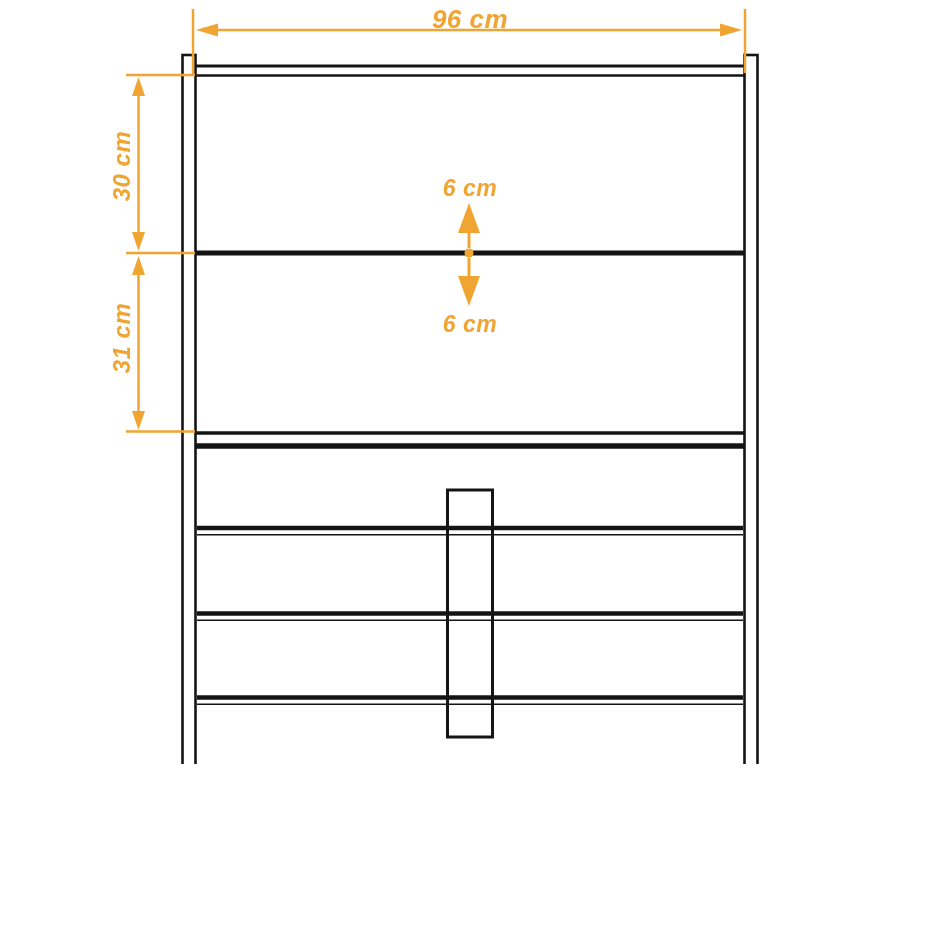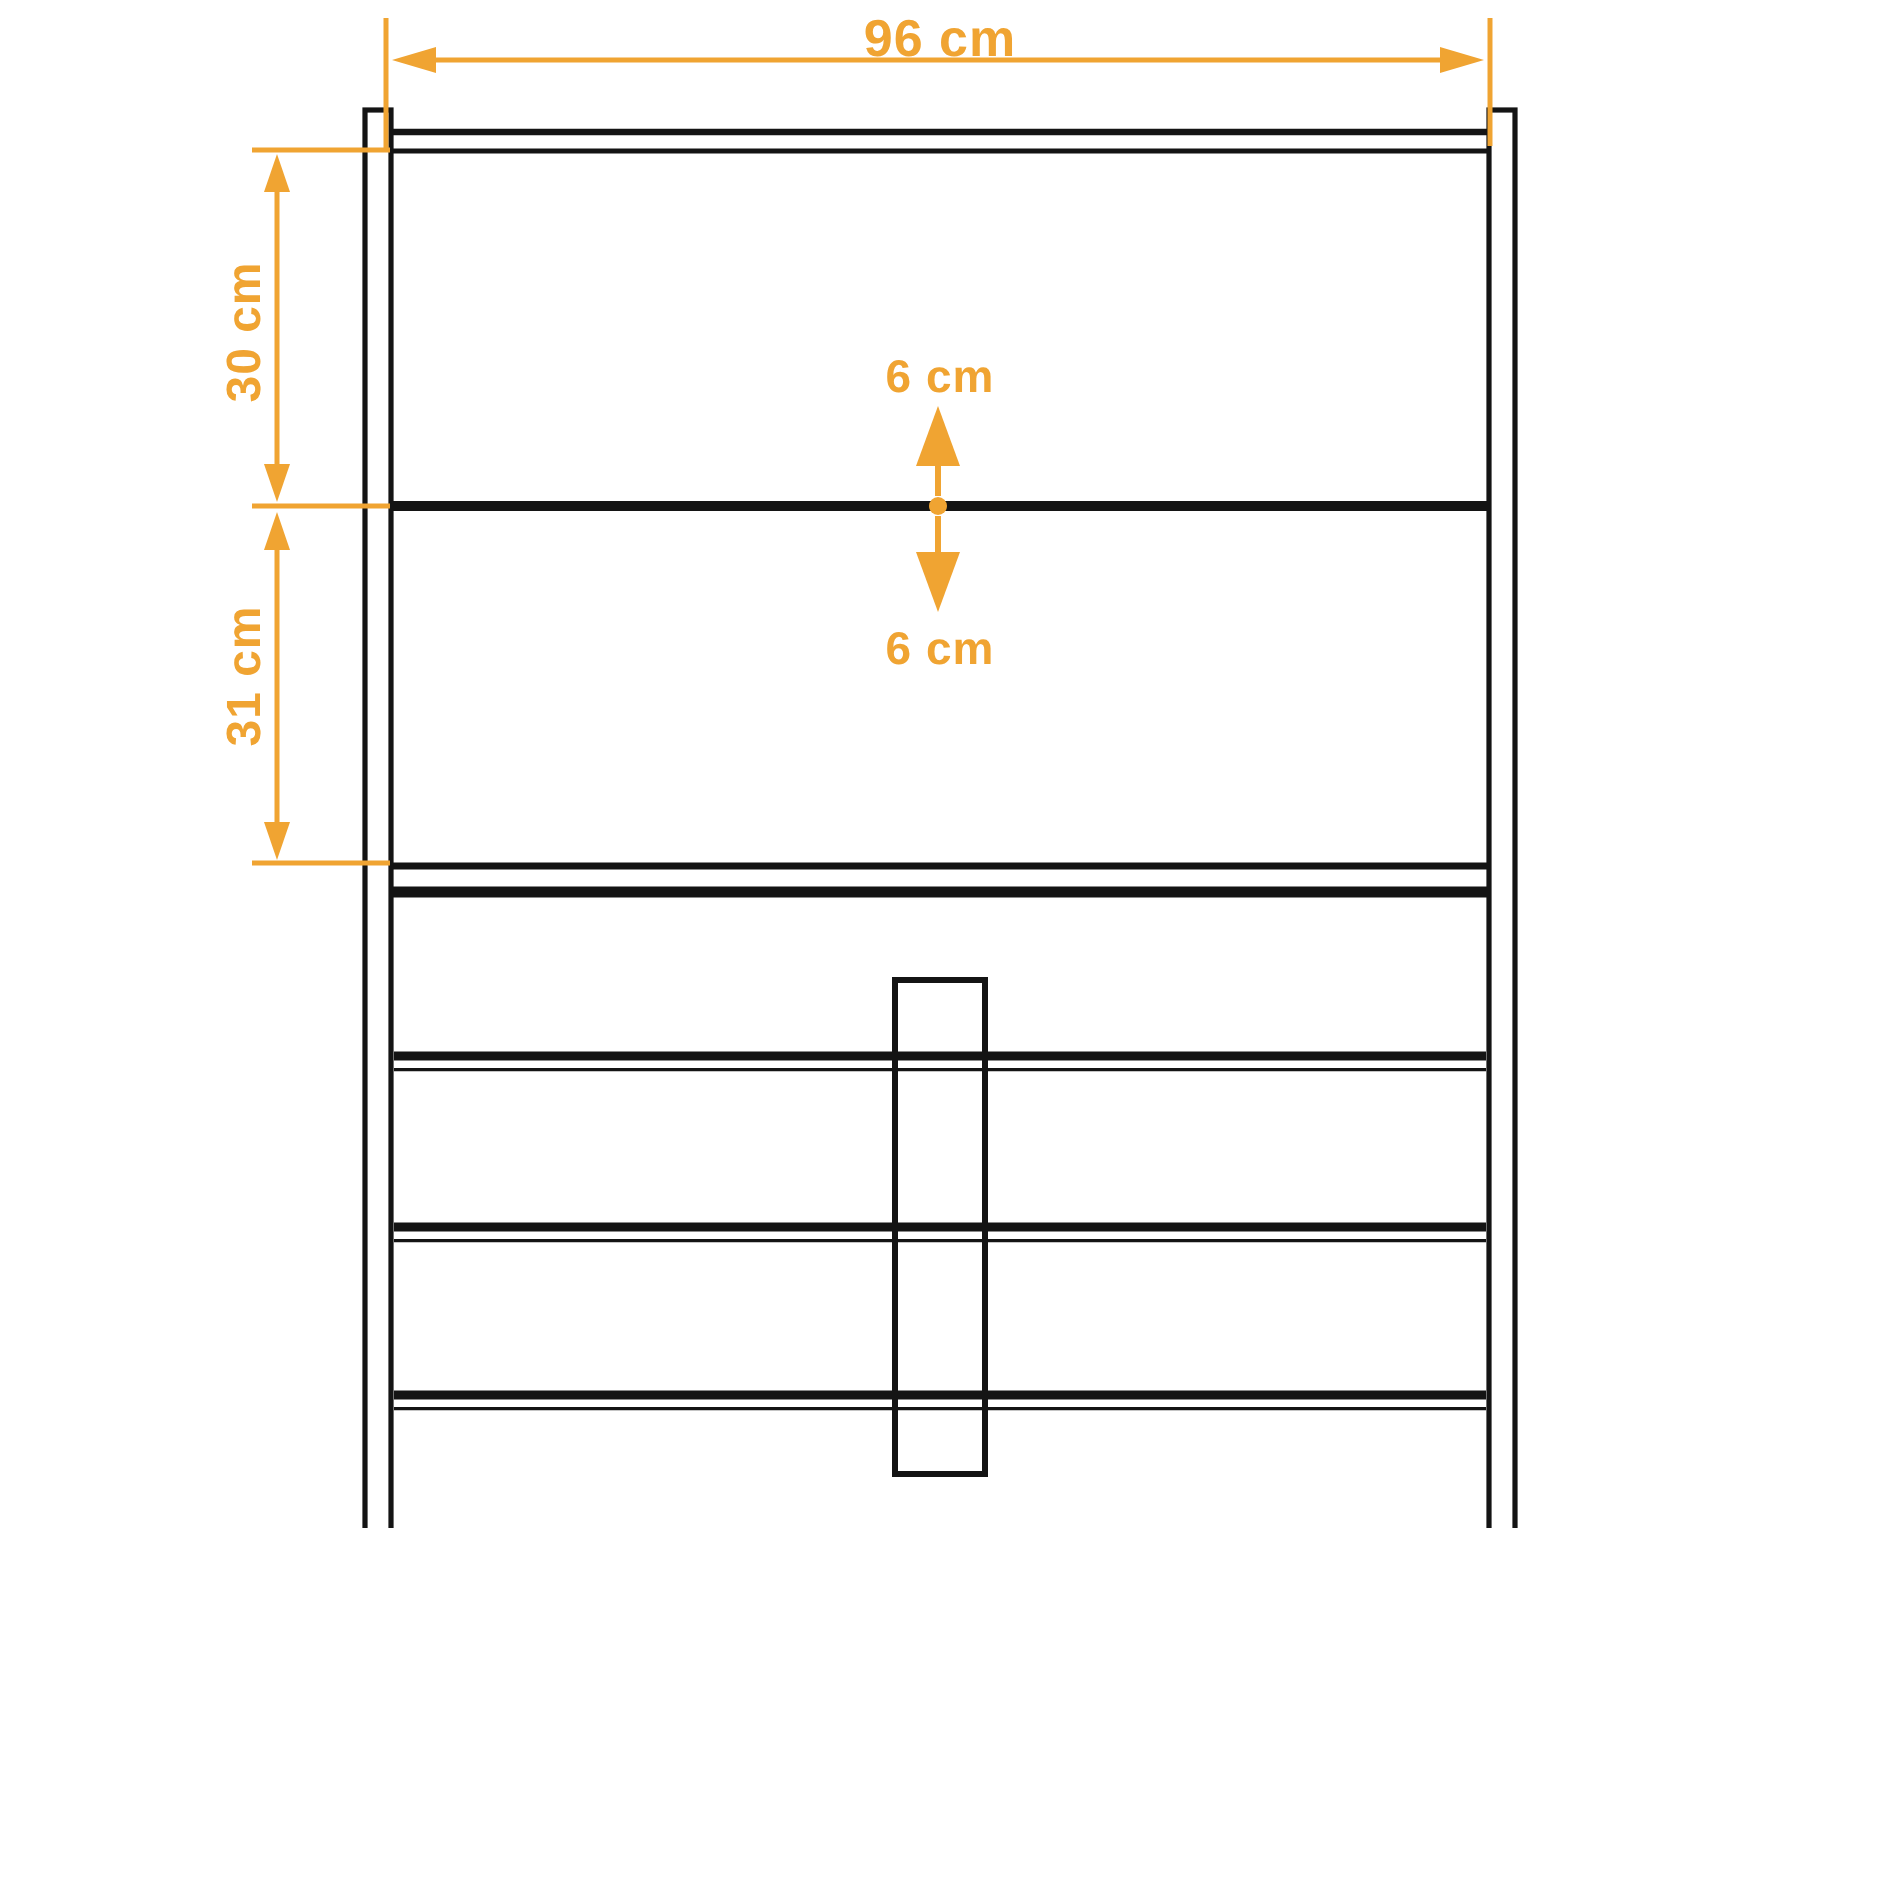--- a/index.html
+++ b/index.html
@@ -1,21 +1,21 @@
 <!DOCTYPE html>
 <html style="--ann: #F0A432; --ink: #141414; --bg: #FFFFFF;"><head>
 <meta charset="utf-8">
 <style>
   :root{
     --ann:#F0A432;
     --ink:#141414;
     --bg:#FFFFFF;
   }
   html,body{margin:0;padding:0;background:var(--bg);}
-  .stage{position:relative;width:940px;height:764px;background:var(--bg);overflow:hidden;}
+  .stage{position:relative;width:940px;height:764px;background:var(--bg);overflow:hidden;font-style:italic;}
   svg{display:block;}
   .ink-line{stroke:var(--ink);fill:none;}
   .ink-shape{stroke:var(--ink);fill:#ffffff;}
   .ink-hollow{stroke:var(--ink);fill:none;}
   .ann-line{stroke:var(--ann);fill:none;}
   .ann-fill{fill:var(--ann);stroke:none;}
   .ann-text{
     fill:var(--ann);
     font-family:"Liberation Sans","DejaVu Sans",sans-serif;
     font-weight:700;

